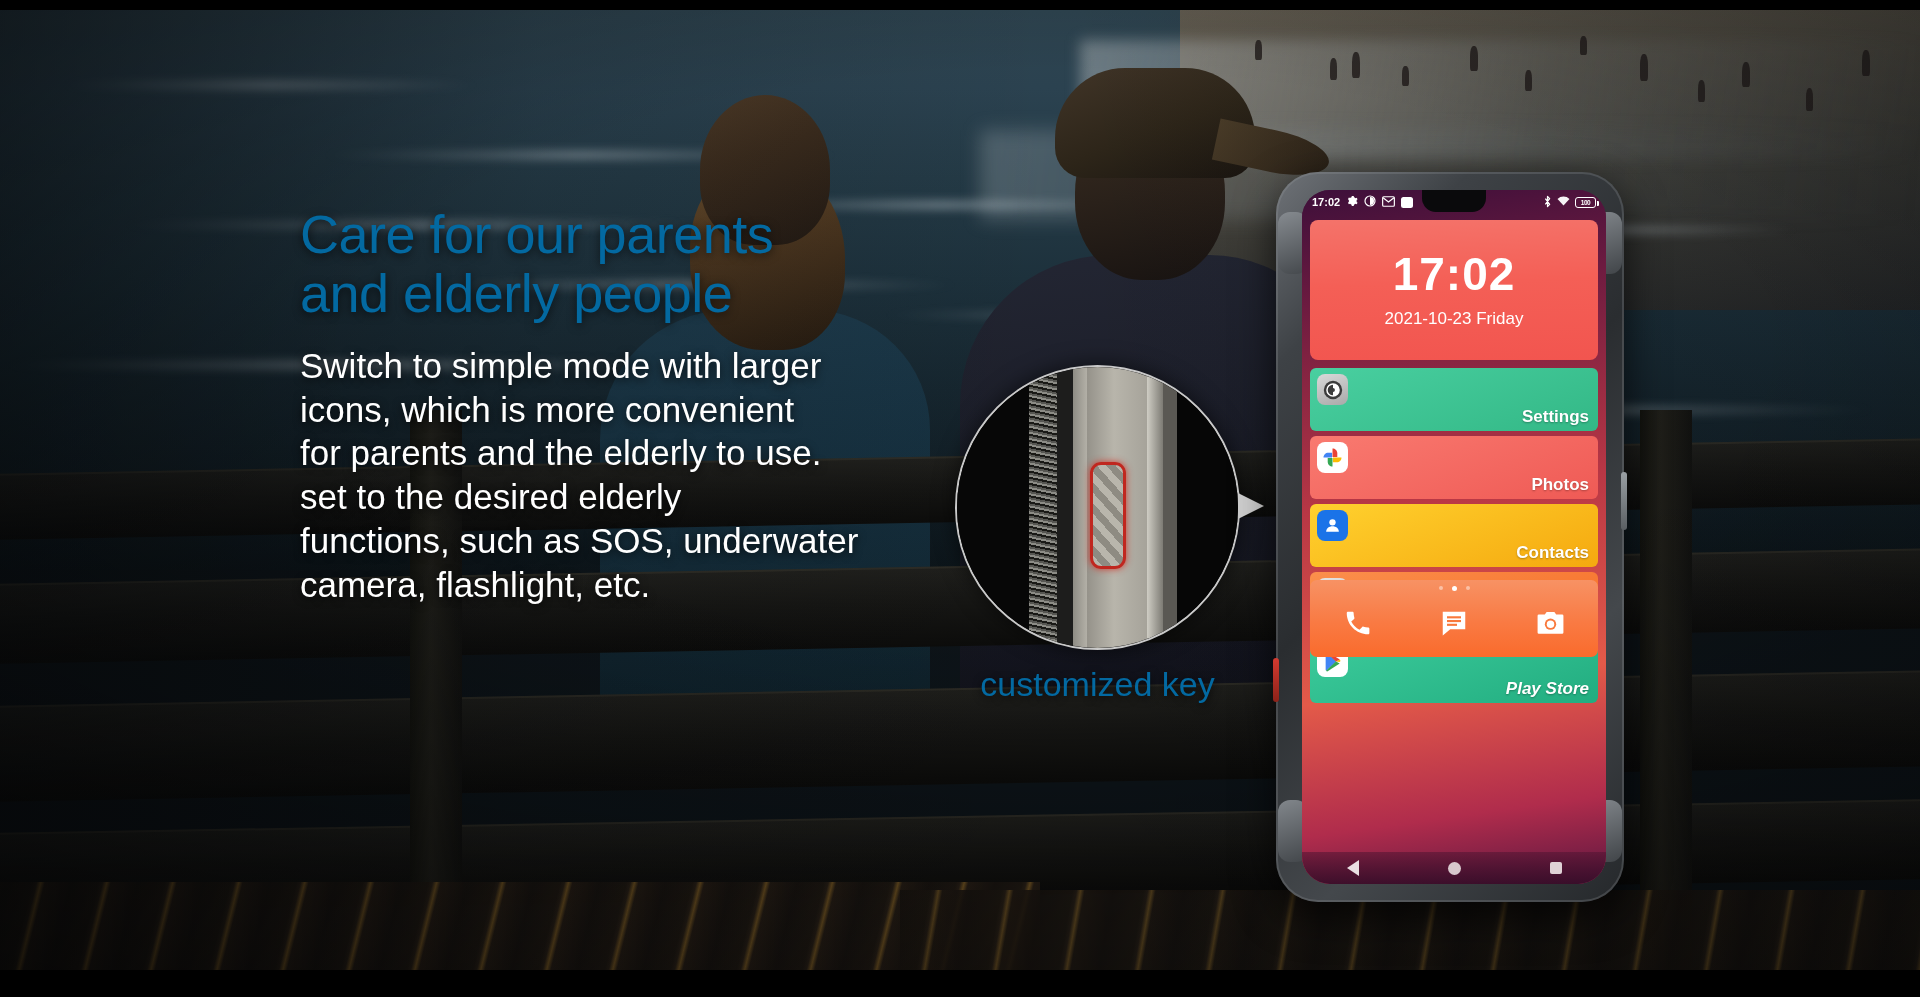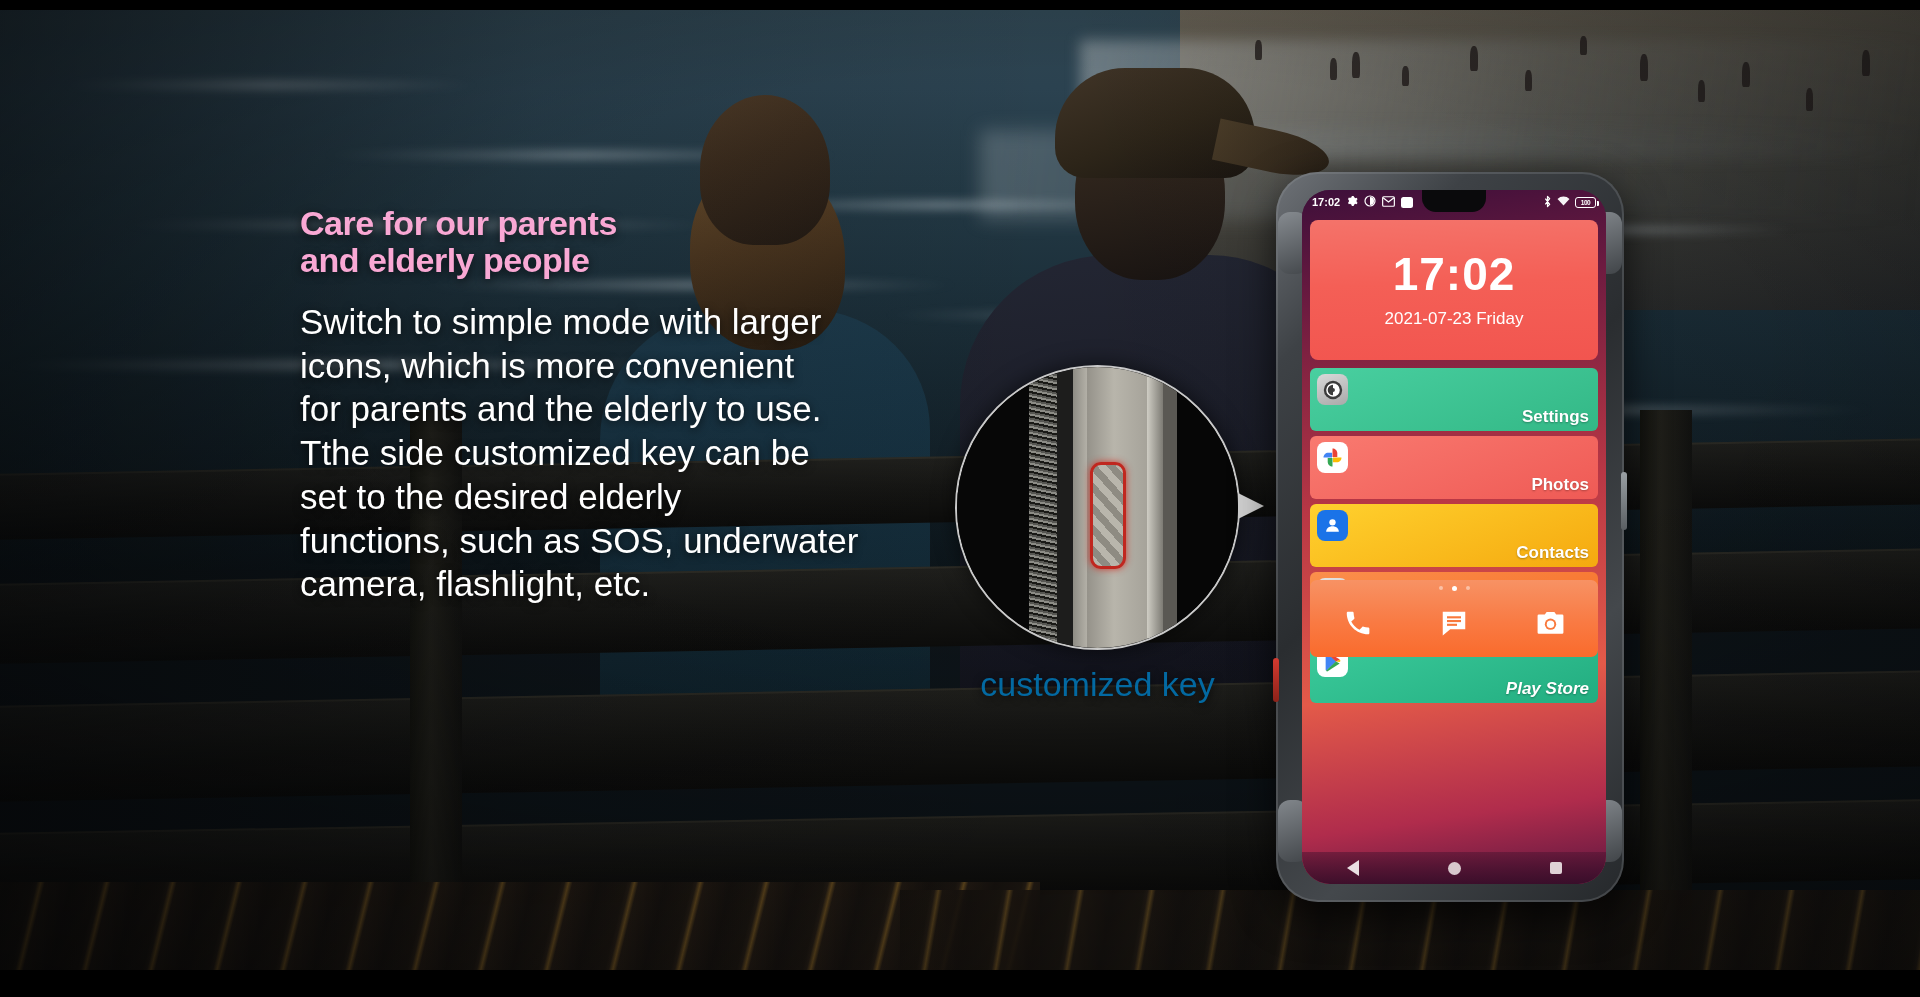--- a/index.html
+++ b/index.html
@@ -124,22 +124,22 @@
     position:absolute; inset:0;
     background:
       radial-gradient(120% 95% at 55% 35%, rgba(0,0,0,0) 30%, rgba(0,0,0,.40) 72%, rgba(0,0,0,.72) 100%),
       linear-gradient(90deg, rgba(6,8,10,.55) 0%, rgba(6,8,10,.12) 28%, rgba(6,8,10,0) 55%, rgba(6,8,10,.18) 100%);
     pointer-events:none;
   }
 
   
   #copy{ position:absolute; left:300px; top:205px; width:640px; z-index:6; }
   #headline{
-    color:#f9a8d4;
-    font-size:34px; font-weight:bold; line-height:1.10;
+    color:#0369a1;
+    font-size:54px; font-weight:normal; line-height:1.10;
     letter-spacing:-.5px;
     text-shadow:0 2px 10px rgba(0,0,0,.65);
   }
   #headline .l2{ display:block; }
   #body{
     margin-top:20px;
     color:#ffffff; font-size:35px; line-height:1.25;
     text-shadow:0 2px 9px rgba(0,0,0,.75);
   }
   #body .bl{ display:block; white-space:nowrap; }
@@ -387,21 +387,20 @@
 
 <div id="copy">
   <div id="headline">
     <span class="l1">Care for our parents</span>
     <span class="l2">and elderly people</span>
   </div>
   <div id="body">
     <span class="bl">Switch to simple mode with larger</span>
     <span class="bl">icons, which is more convenient</span>
     <span class="bl">for parents and the elderly to use.</span>
-    <span class="bl">Tthe side customized key can be</span>
     <span class="bl">set to the desired elderly</span>
     <span class="bl">functions, such as SOS, underwater</span>
     <span class="bl">camera, flashlight, etc.</span>
   </div>
 </div>
 
 <div id="mag-wrap">
   <div id="magnifier">
     <div class="mg-l mg-dark"></div>
     <div class="mg-l mg-knurl"></div>
@@ -464,21 +463,21 @@
           <svg width="13" height="11" viewBox="0 0 20 15">
               <path d="M10 13.6l9.2-10.1a13 13 0 00-18.4 0z" fill="#fff" opacity=".95"></path>
             </svg>
         </span>
         <span id="sb-batt">100</span>
       </div>
     </div>
 
     <div id="clock-widget">
       <div id="clock-time">17:02</div>
-      <div id="clock-date">2021-07-23 Friday</div>
+      <div id="clock-date">2021-10-23 Friday</div>
     </div>
 
     <div id="tiles">
 
       <div class="tile" style="background:linear-gradient(160deg,#49cfa0,#33b886);">
         <div class="tile-icon ic-settings">
           <svg width="22" height="22" viewBox="0 0 24 24">
             <circle cx="12" cy="12" r="10" fill="#3c3c3c"></circle>
             <circle cx="12" cy="12" r="6.6" fill="none" stroke="#fff" stroke-width="1.6"></circle>
             <path d="M12 5.4a6.6 6.6 0 010 13.2z" fill="#fff"></path>

